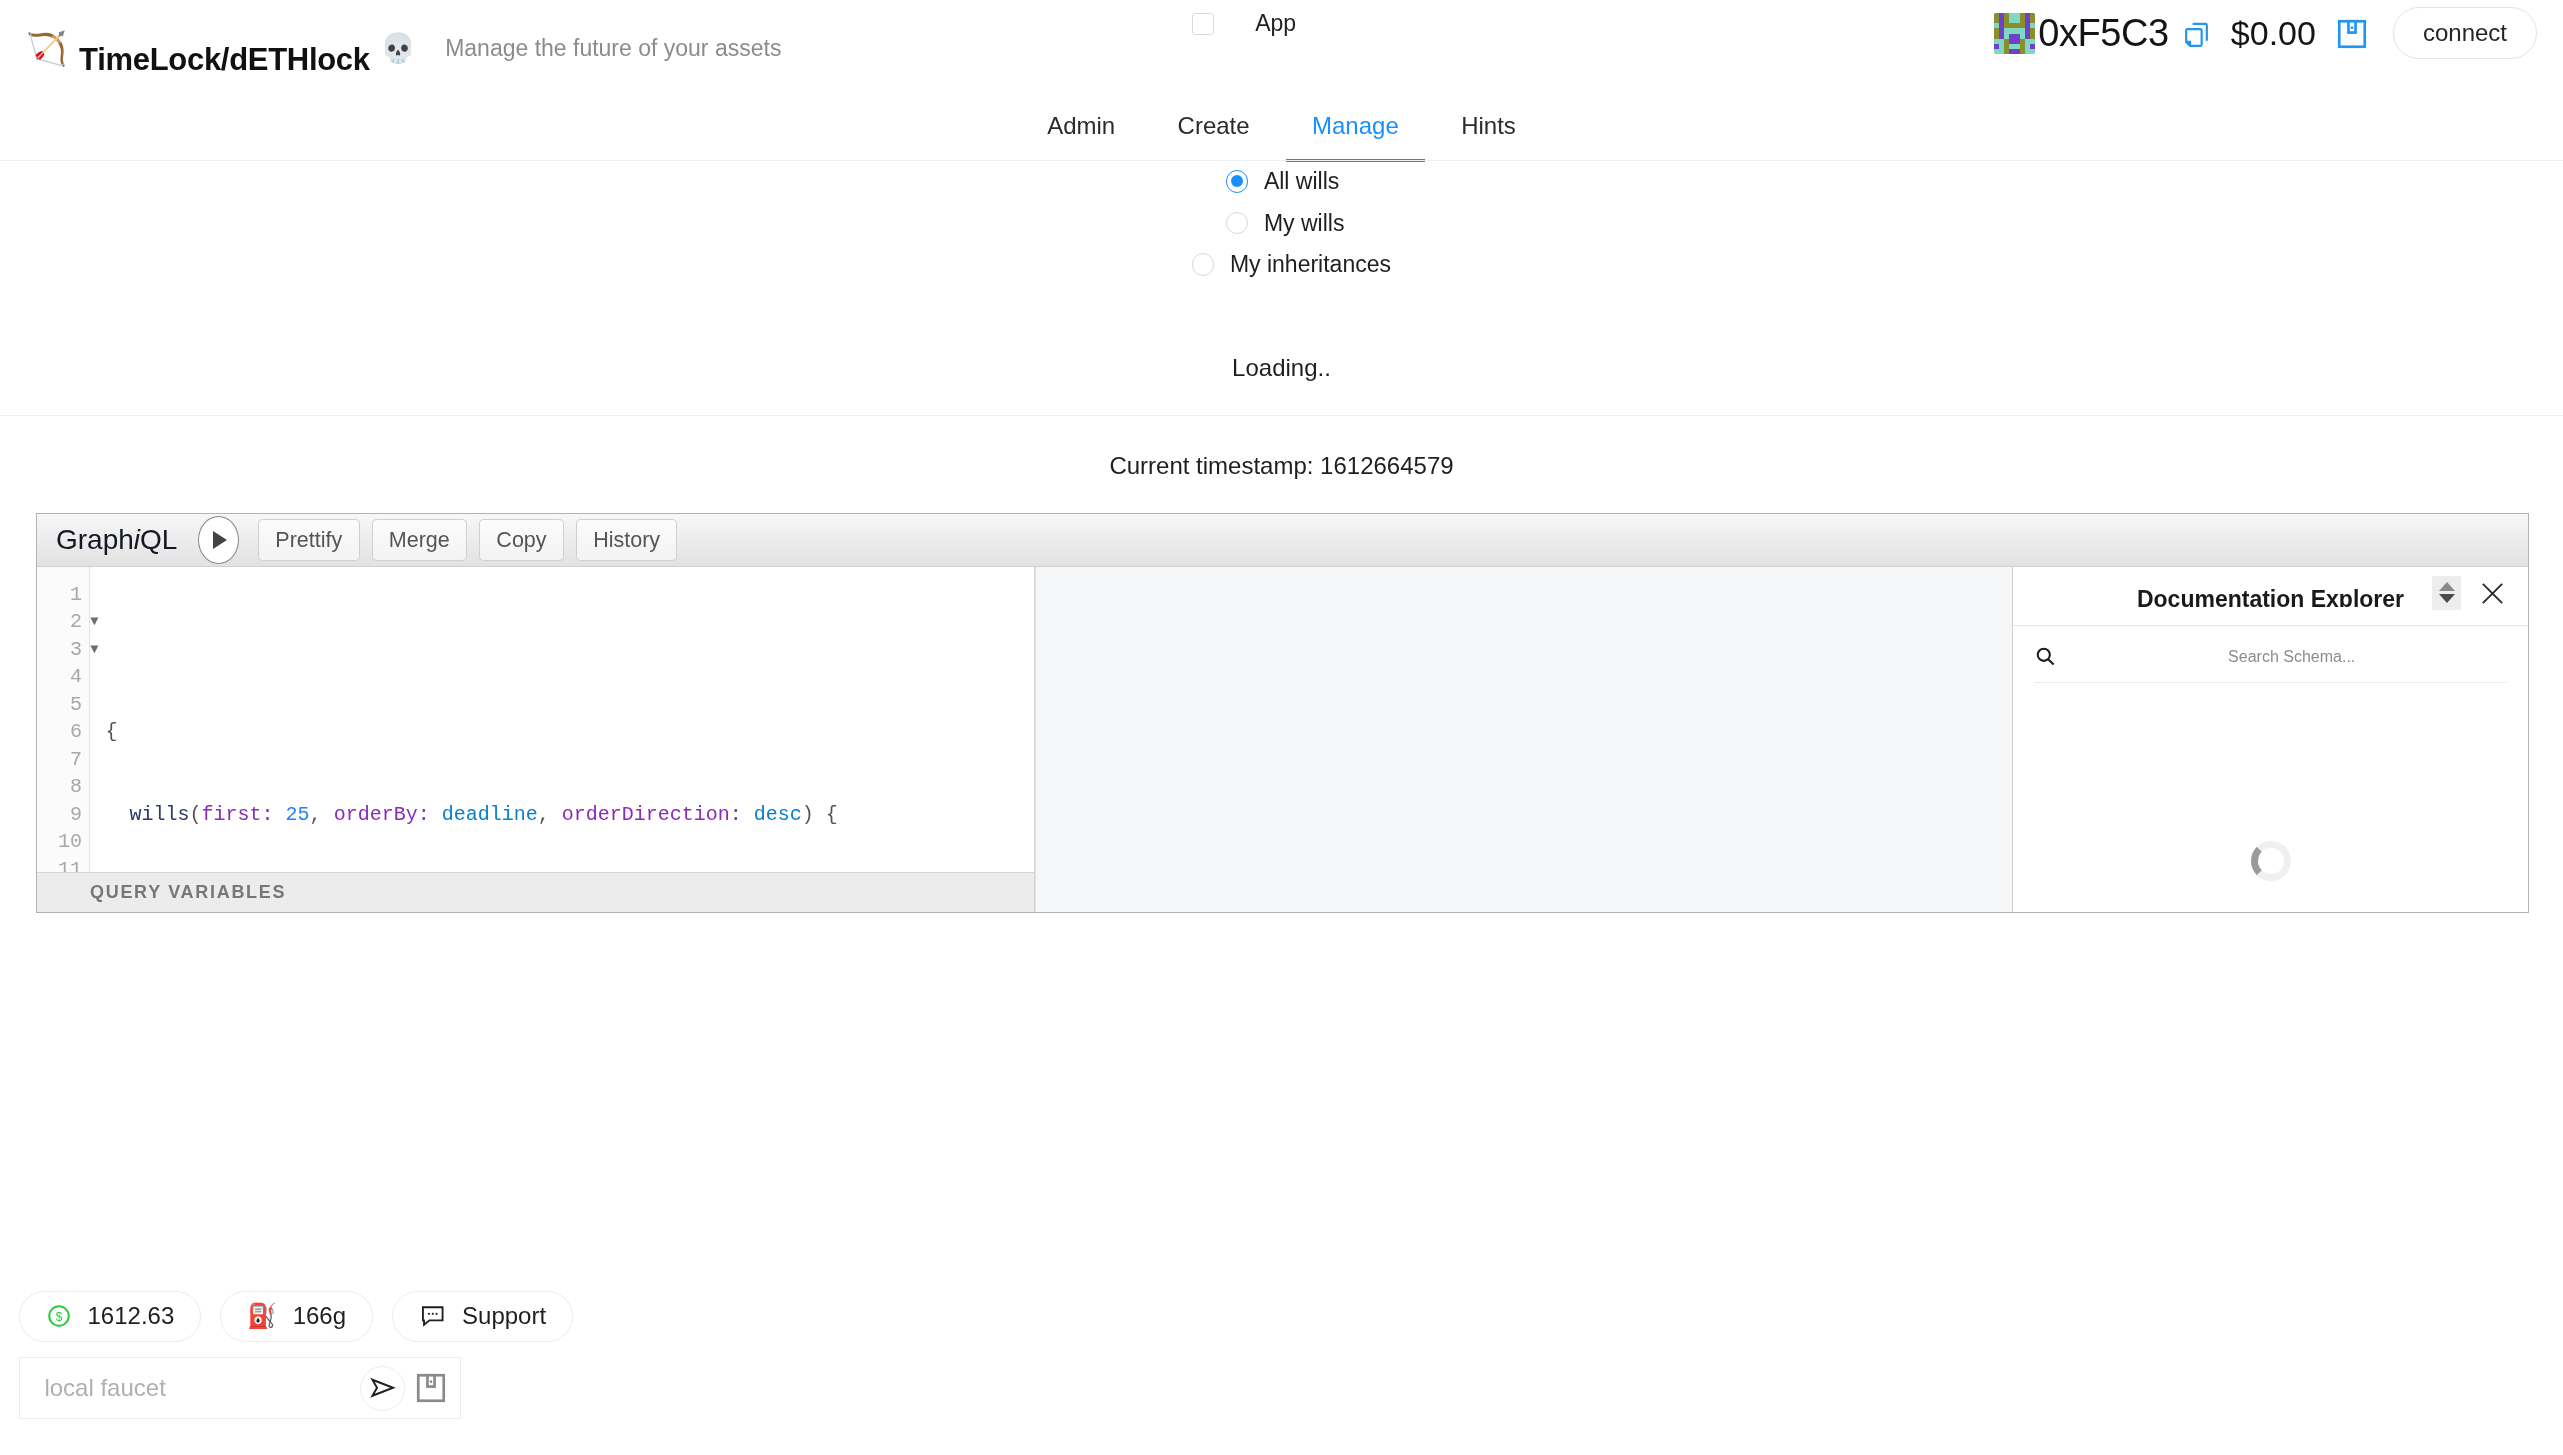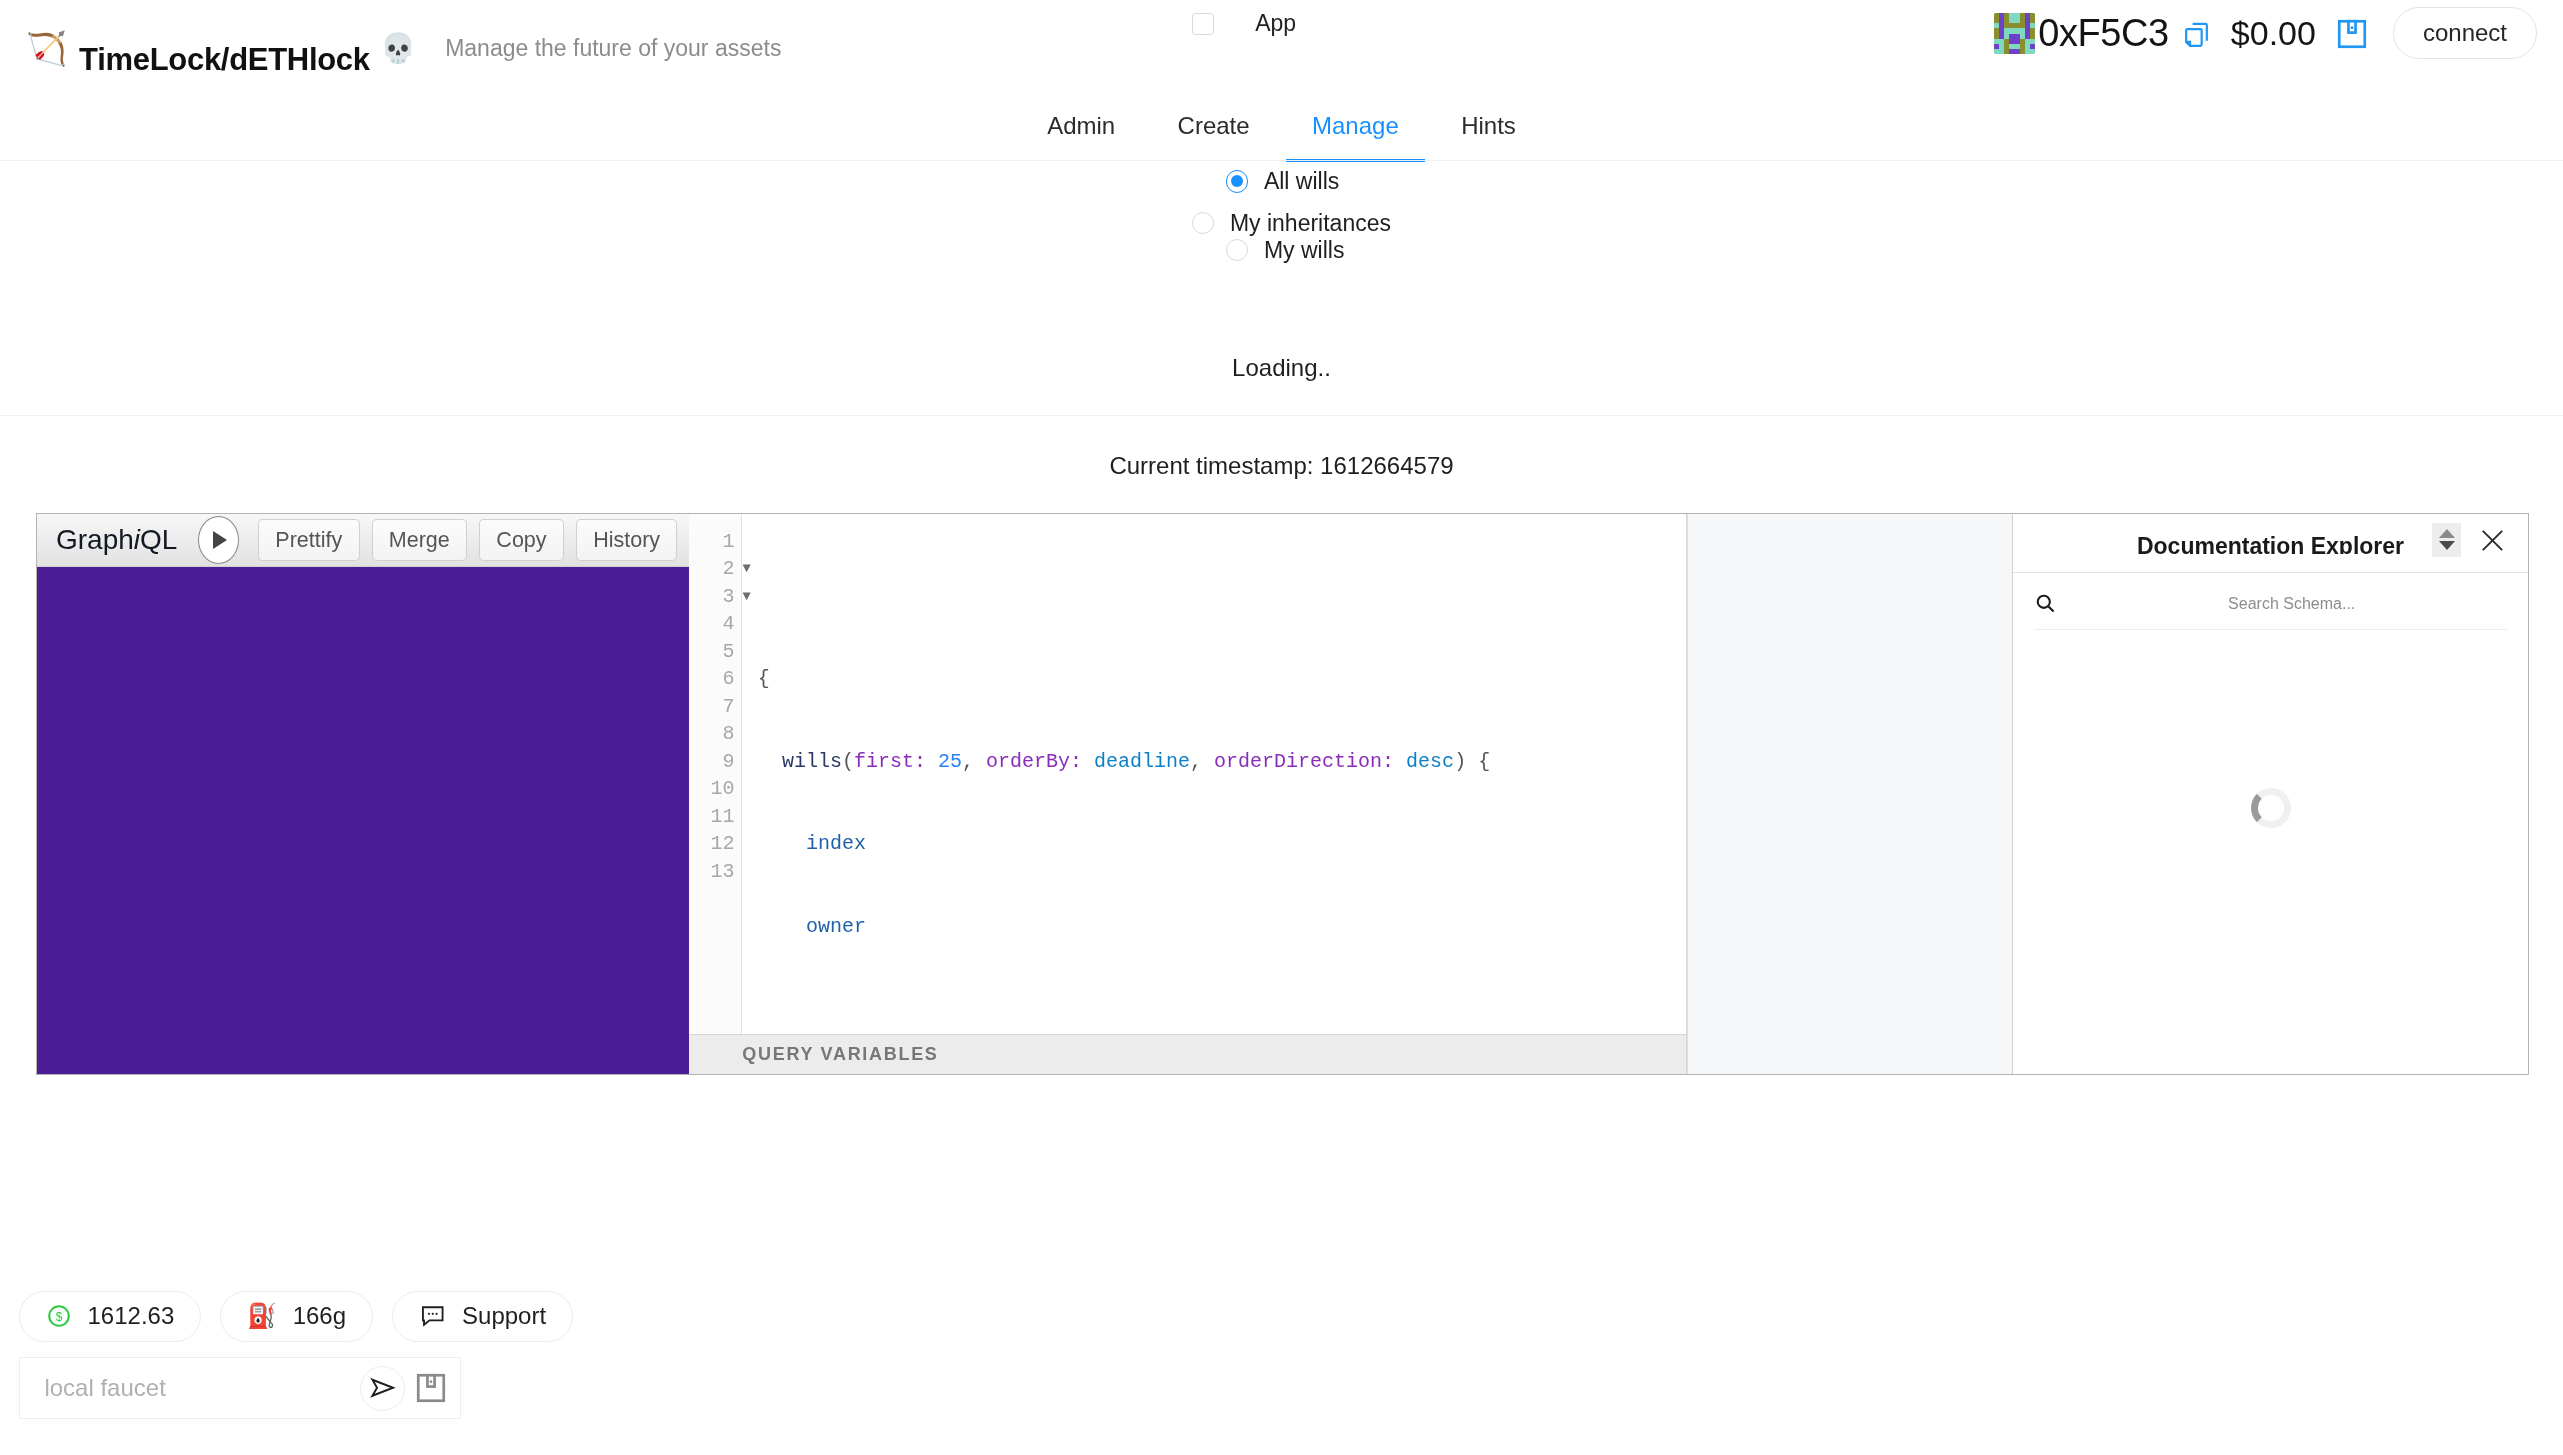--- a/index.html
+++ b/index.html
@@ -122,24 +122,24 @@
   }
   .timestamp {
     position: absolute; left: 0; top: 452px; width: 2563px;
     text-align: center; font-size: 24px; color: #1f1f1f;
   }
 
   
   .graphiql {
     position: absolute;
     left: 36px; top: 513px;
-    width: 2493px; height: 562px;
+    width: 2493px; height: 400px;
     border: 0.9px solid #b3b3b3;
-    background: #4c1d95;
-    display: flex; flex-direction: row;
+    background: #ec4899;
+    display: flex; flex-direction: column;
     overflow: hidden;
   }
   .gq-topbar {
     height: 53px; flex: none;
     background: linear-gradient(#f7f7f7, #e2e2e2);
     border-bottom: 0.9px solid #d0d0d0;
     display: flex; align-items: center;
     padding-left: 19px;
   }
   .gq-logo {
@@ -407,27 +407,27 @@
   <div class="tab active">Manage</div>
   <div class="tab">Hints</div>
 </div>
 <div class="tabs-rule"></div>
 
 <div class="radio-group">
   <div class="radio-row r1">
     <span class="radio checked"></span>
     <span class="radio-label">All wills</span>
   </div>
+  <div class="radio-row r2">
+    <span class="radio"></span>
+    <span class="radio-label">My wills</span>
+  </div>
   <div class="radio-row r3">
     <span class="radio"></span>
     <span class="radio-label">My inheritances</span>
-  </div>
-  <div class="radio-row r2">
-    <span class="radio"></span>
-    <span class="radio-label">My wills</span>
   </div>
 </div>
 
 <div class="loading">Loading..</div>
 <div class="mid-rule"></div>
 <div class="timestamp">Current timestamp: 1612664579</div>
 
 <div class="graphiql">
 
   <div class="gq-topbar">

